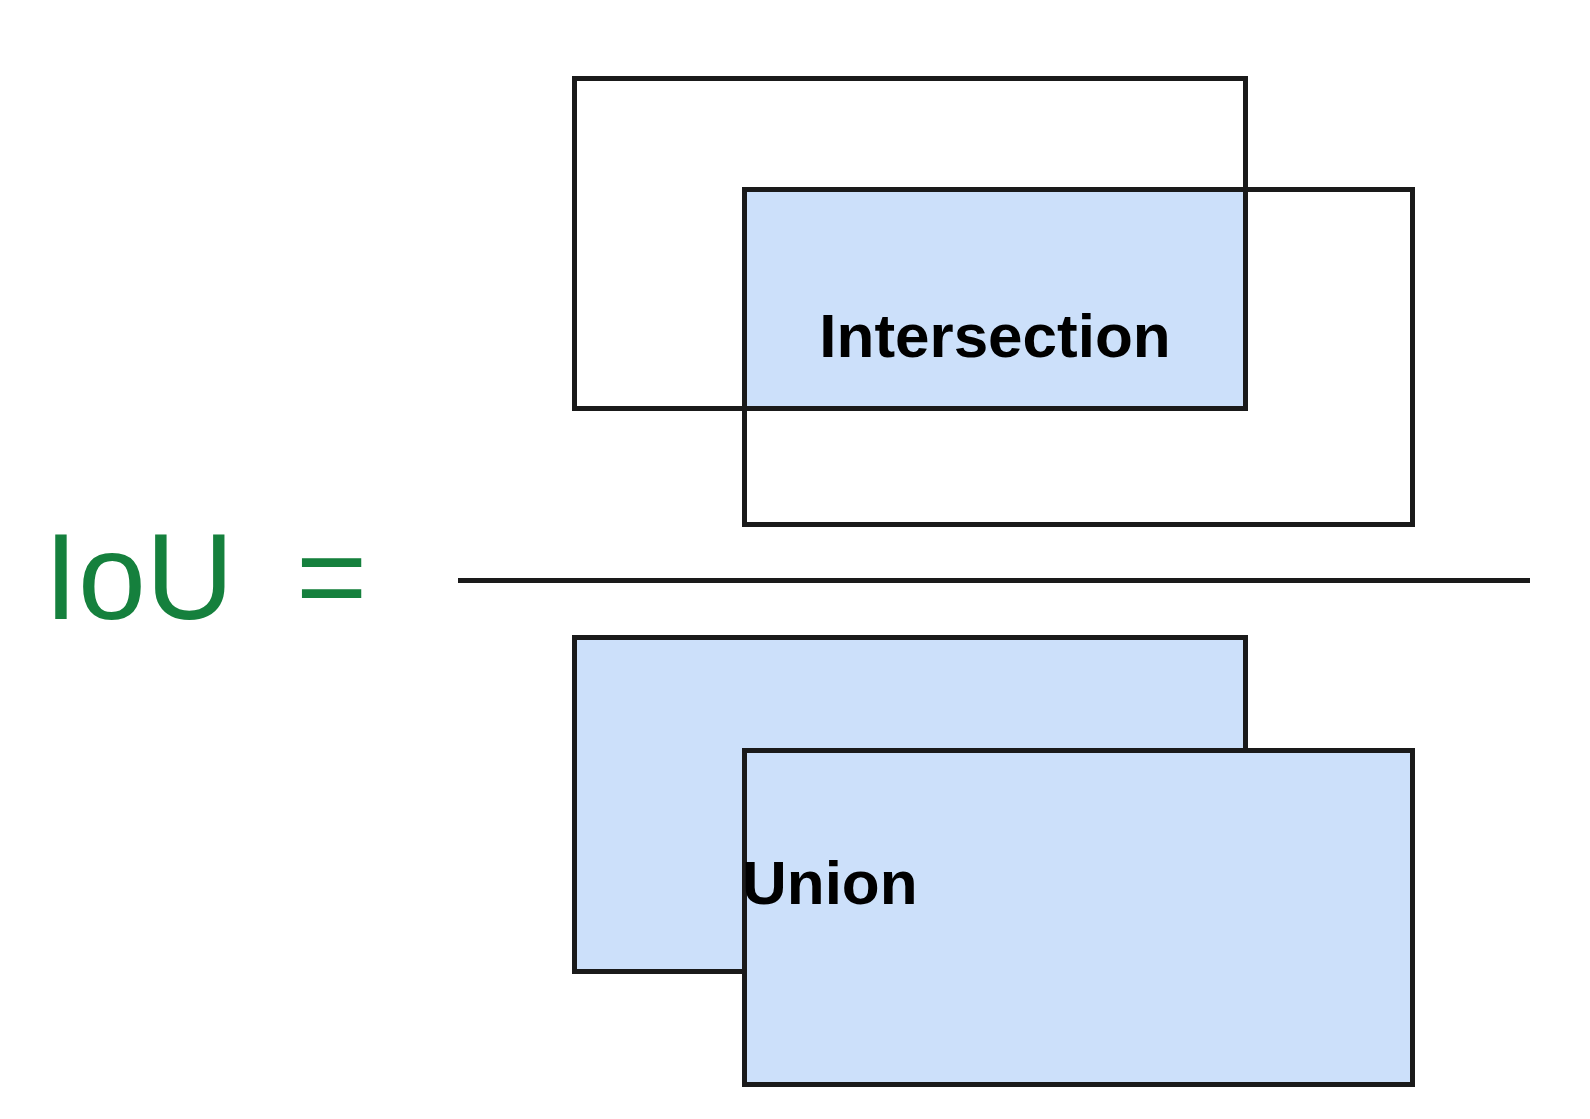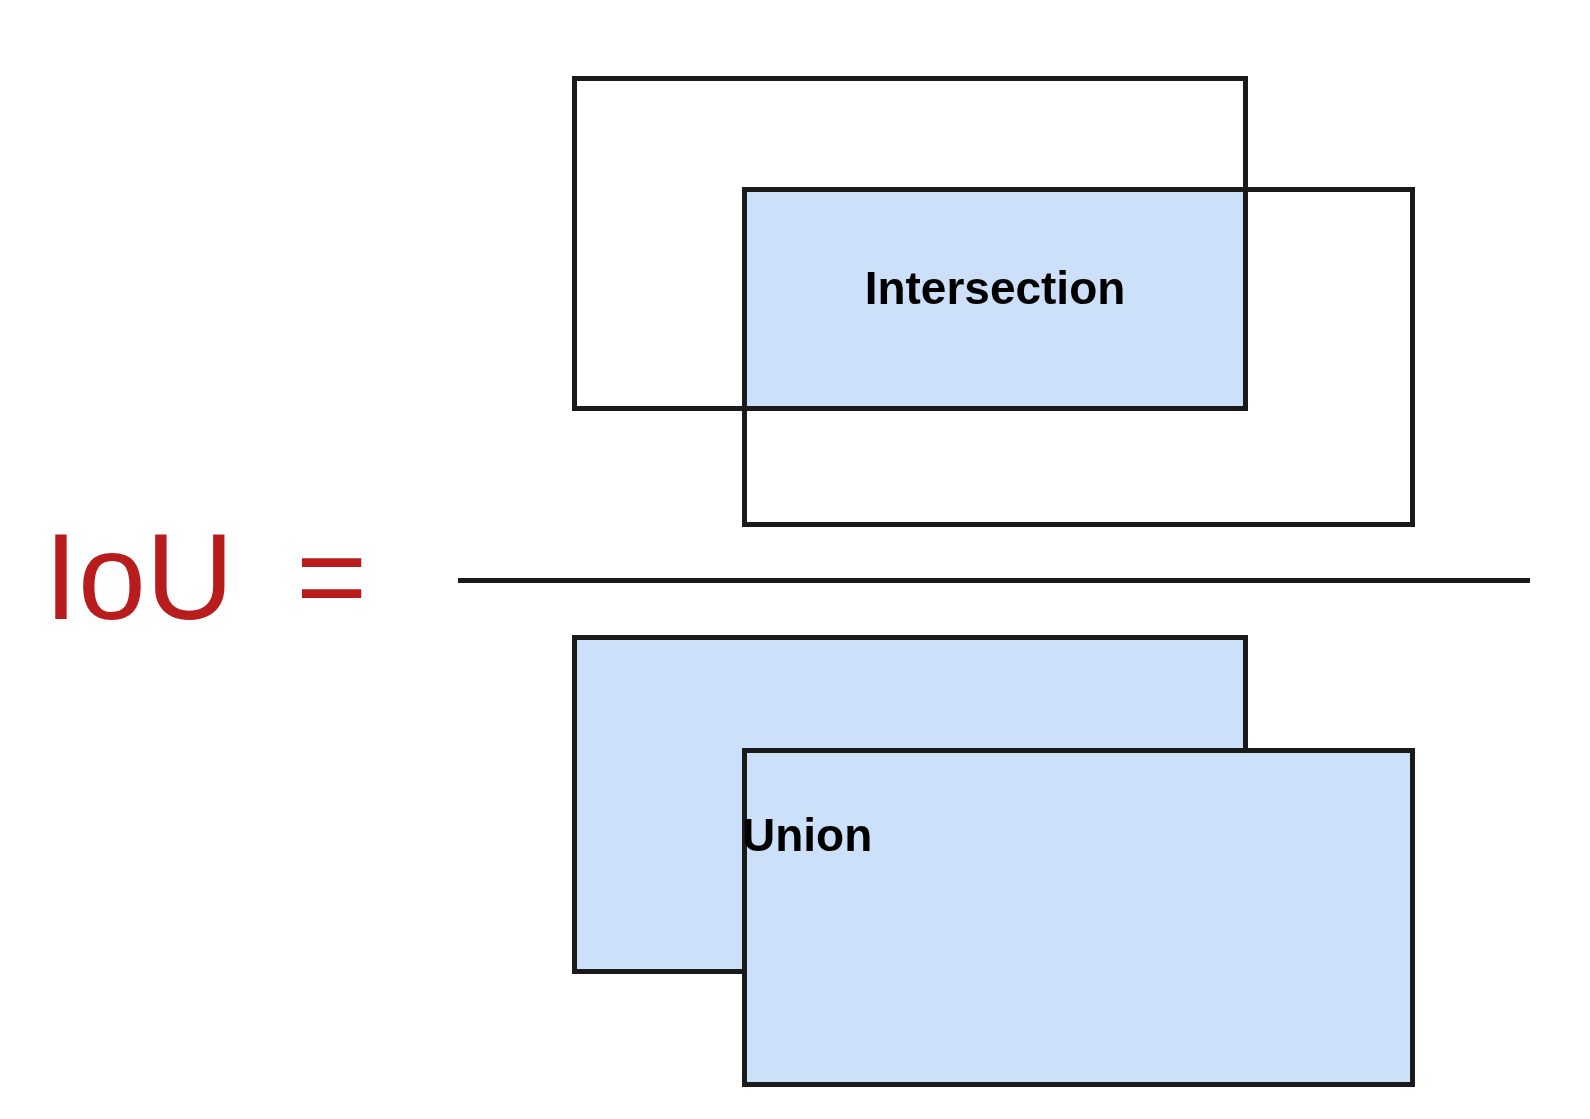--- a/index.html
+++ b/index.html
@@ -17,21 +17,21 @@
     height: 1119px;
     background: #ffffff;
     overflow: hidden;
   }
 
   
   .equation-text {
     position: absolute;
     font-family: "Liberation Sans", sans-serif;
     font-weight: 400;
-    color: #b91c1c;
+    color: #15803d;
     line-height: 1;
     white-space: pre;
     user-select: none;
   }
   #iou-label {
     left: 44px;
     top: 516px;
     font-size: 122px;
     letter-spacing: 0px;
   }
@@ -76,24 +76,25 @@
   }
   #intersection-box-a { left: 572px;  top: 76px;  width: 676px; height: 335px; }
   #intersection-box-b { left: 742px;  top: 187px; width: 673px; height: 340px; }
   #intersection-fill   { left: 745px; top: 190px; width: 500px; height: 218px; }
 
   .region-label {
     position: absolute;
     font-family: "Liberation Sans", sans-serif;
     font-weight: 700;
     color: #000000;
-    font-size: 46px;
+    font-size: 62px;
     line-height: 1;
     white-space: nowrap;
     user-select: none;
+    margin-top: 40px;
   }
   #intersection-label {
     left: 742px;
     top: 265px;
     width: 506px;
     text-align: center;
   }
 
   
   #union-group {

